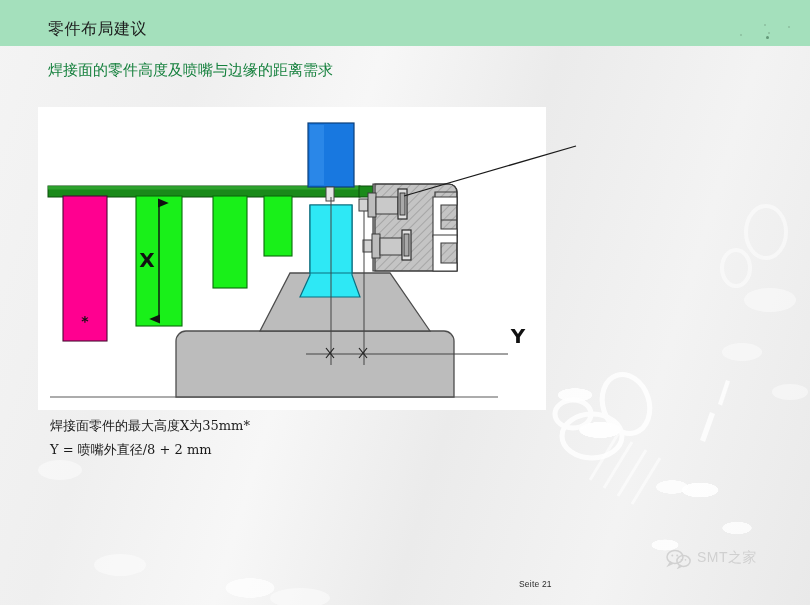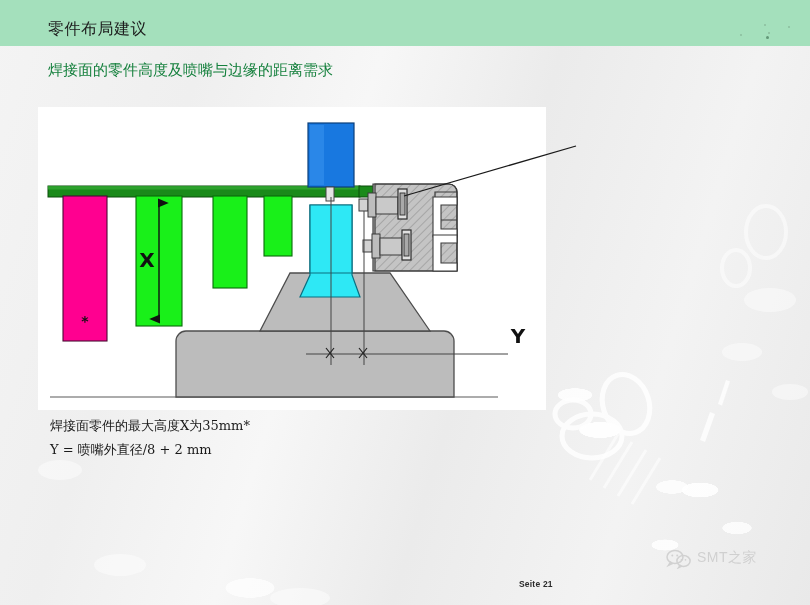--- a/index.html
+++ b/index.html
@@ -76,21 +76,21 @@
   .body-line {
     font-family: "DejaVu Serif", serif;
     font-size: 13px; color: #1a1a1a;
     line-height: 24px; white-space: nowrap;
   }
 
   
   #footer-page {
     position: absolute; left: 519px; top: 579px;
     font-family: "Liberation Sans", sans-serif;
-    font-size: 8.5px; font-weight: bold; color: #2b2b2b;
+    font-size: 8.5px; font-weight: normal; color: #2b2b2b;
     letter-spacing: .2px;
   }
   #watermark {
     position: absolute; left: 666px; top: 549px;
     display: flex; align-items: flex-start; gap: 5px;
     opacity: .35;
   }
   #watermark .wm-text {
     font-family: "Liberation Sans", sans-serif;
     font-size: 14px; color: #9a9a9a; letter-spacing: .5px;

